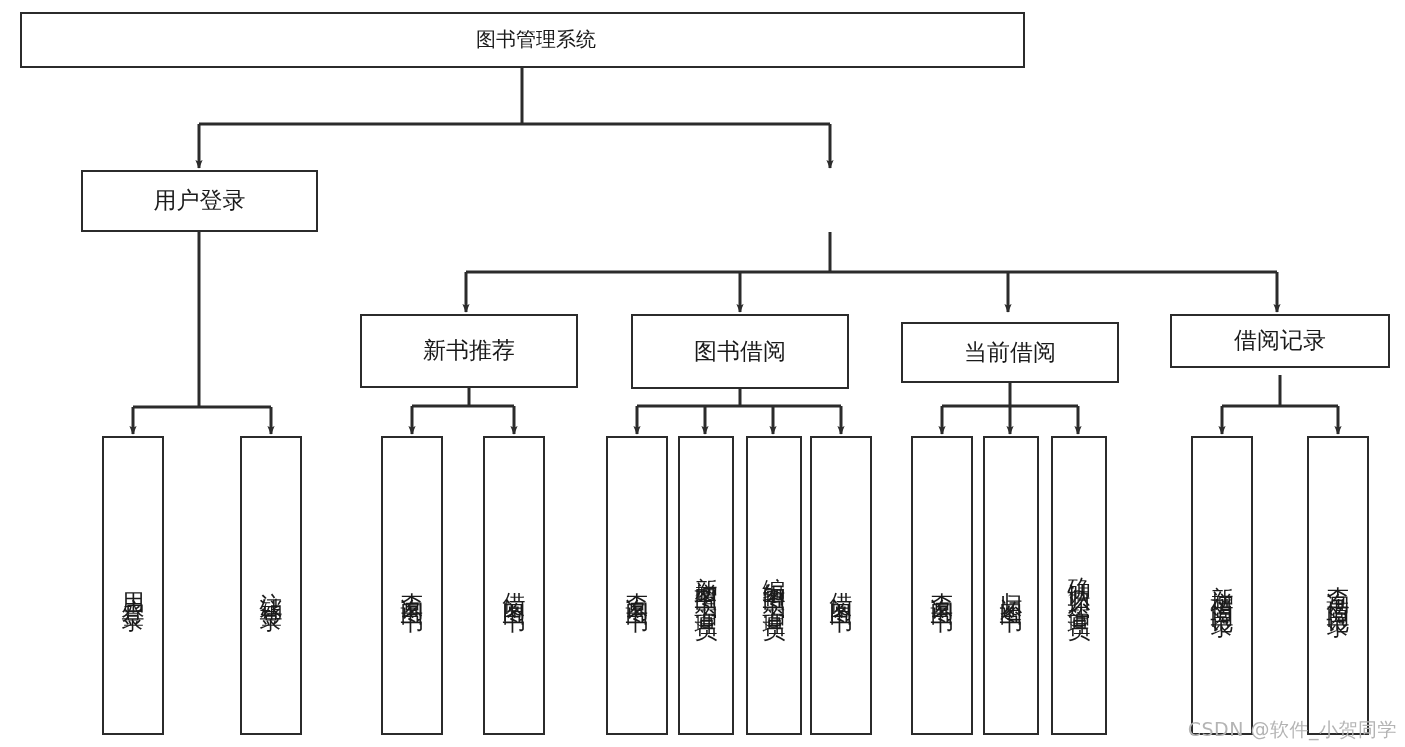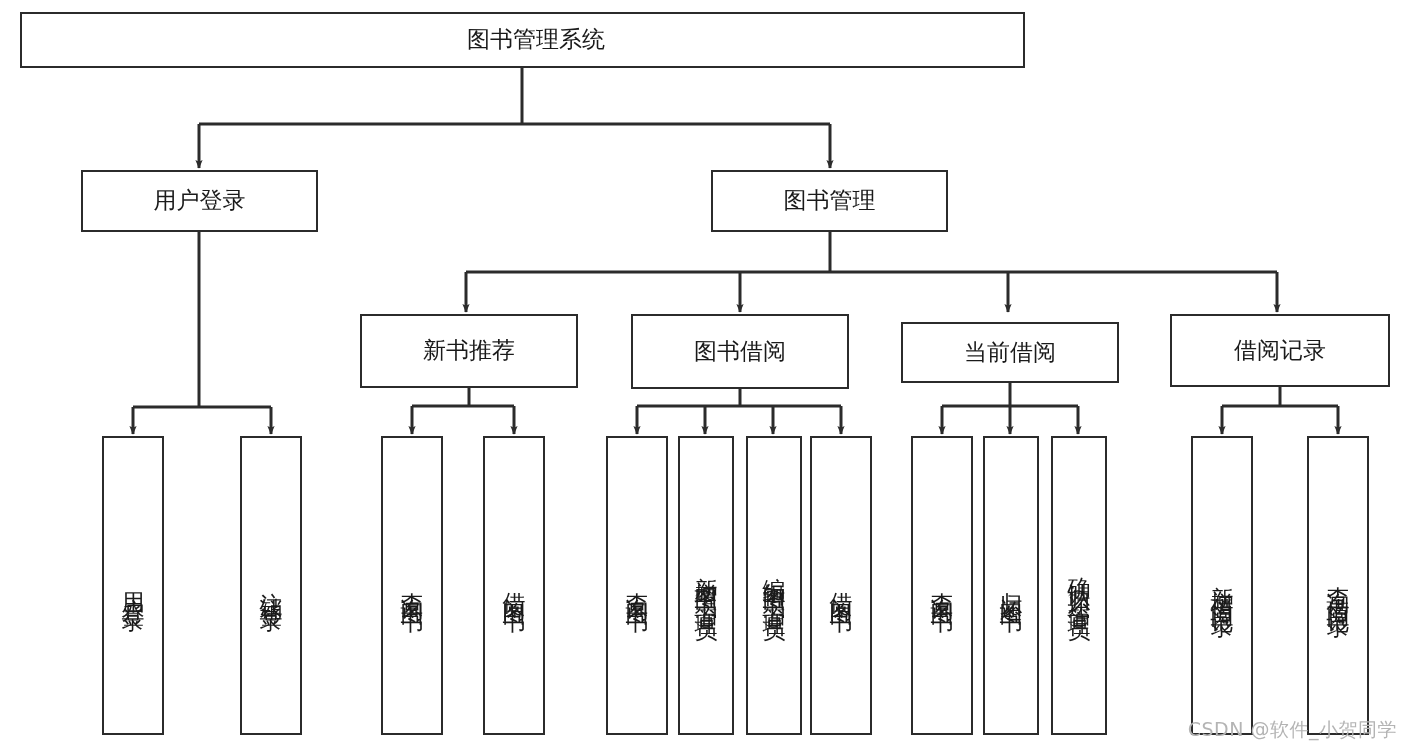--- a/index.html
+++ b/index.html
@@ -40,21 +40,21 @@
     display: block;
     text-align: center;
     line-height: 1.18;
     white-space: nowrap;
   }
   
   .node.horiz .label {
     font-size: 23px;
   }
   .node.root .label {
-    font-size: 23px;
+    font-size: 20px;
     margin-left: 27px;
   }
   
   .node.vert {
     align-items: center;
     justify-content: center;
   }
   .node.vert .label {
     writing-mode: vertical-rl;
     text-orientation: upright;
@@ -134,37 +134,34 @@
   </svg>
 
   <div class="node root horiz" style="left:20px; top:12px; width:1005px; height:56px;">
     <span class="label">图书管理系统</span>
   </div>
 
   <div class="node horiz" style="left:81px; top:170px; width:237px; height:62px;">
     <span class="label">用户登录</span>
   </div>
 
-  <div class="node horiz" style="left:711px; top:170px; width:237px; height:62px;">
-    <span class="label">图书管理</span>
-  </div>
 
   <div class="node horiz" style="left:360px; top:314px; width:218px; height:74px;">
     <span class="label">新书推荐</span>
   </div>
 
   <div class="node horiz" style="left:631px; top:314px; width:218px; height:75px;">
     <span class="label">图书借阅</span>
   </div>
 
   <div class="node horiz" style="left:901px; top:322px; width:218px; height:61px;">
     <span class="label">当前借阅</span>
   </div>
 
-  <div class="node horiz" style="left:1170px; top:314px; width:220px; height:73px;align-items:center;">
+  <div class="node horiz" style="left:1170px; top:314px; width:220px; height:54px;align-items:center;">
     <span class="label">借阅记录</span>
   </div>
 
   <div class="node vert" style="left:102px; top:436px; width:62px; height:299px;">
     <span class="label">用户登录</span>
   </div>
 
   <div class="node vert" style="left:240px; top:436px; width:62px; height:299px;">
     <span class="label">注销登录</span>
   </div>

